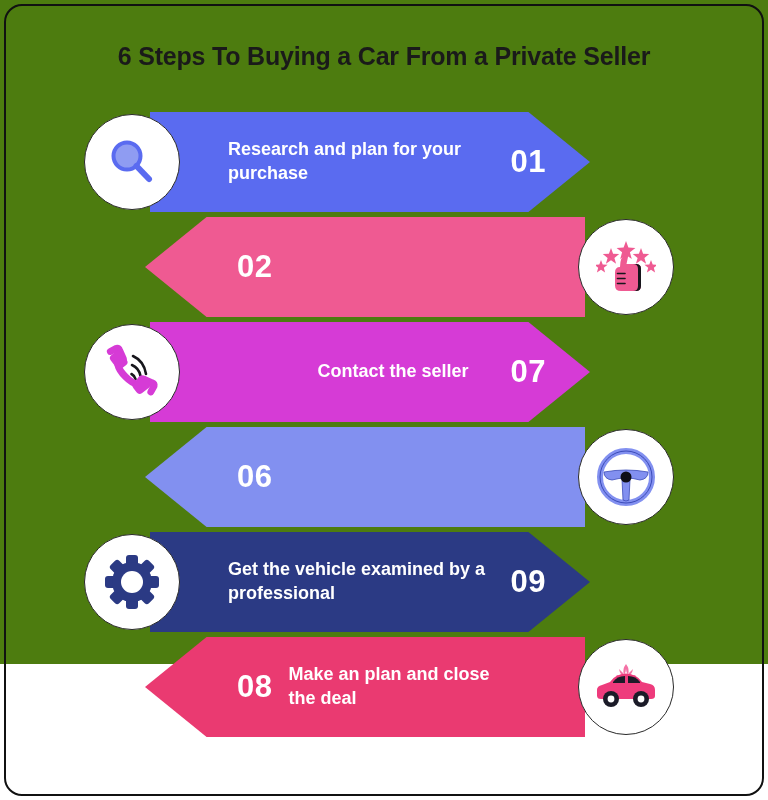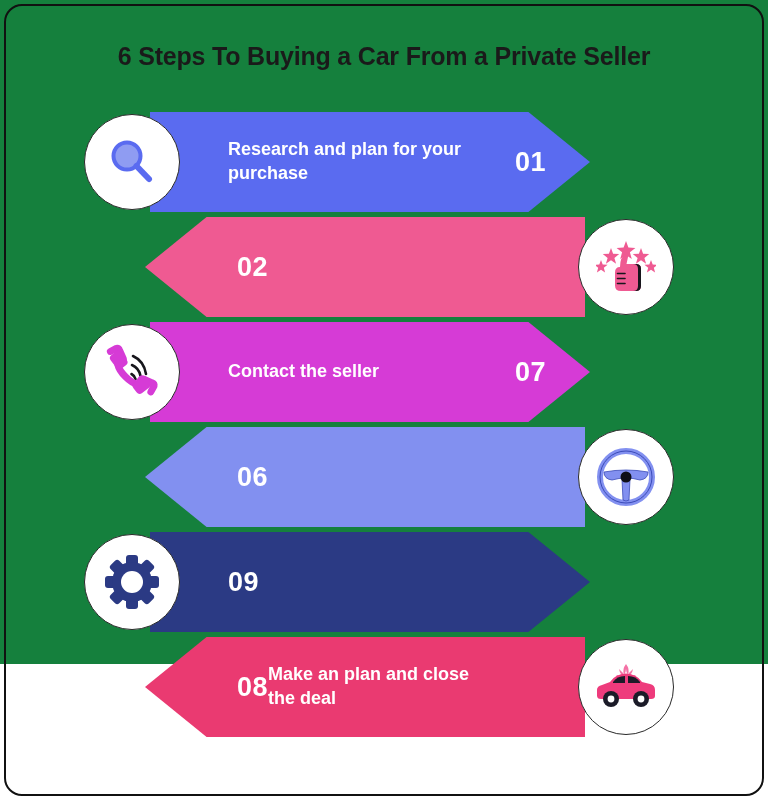--- a/index.html
+++ b/index.html
@@ -10,21 +10,21 @@
   body {
     font-family: "Liberation Sans", sans-serif;
     width: 768px;
     height: 800px;
     overflow: hidden;
   }
   #canvas {
     position: relative;
     width: 768px;
     height: 664px;
-    background: #15803d;
+    background: #4d7c0f;
     box-sizing: border-box;
   }
   .frame {
     position: absolute;
     left: 4px;
     top: 4px;
     width: 760px;
     height: 792px;
     box-sizing: border-box;
     border: 2px solid #111111;
@@ -89,20 +89,21 @@
 
   
   .bar-content {
     position: absolute;
     top: 0;
     height: 100px;
     display: flex;
     align-items: center;
     z-index: 3;
     box-sizing: border-box;
+    gap: 16px;
   }
   .bar-content.right {
     left: 150px;
     width: 440px;
     padding-left: 78px;
     padding-right: 44px;
     justify-content: space-between;
   }
   .bar-content.left {
     left: 145px;
@@ -113,21 +114,21 @@
   }
   .step-label {
     color: #ffffff;
     font-size: 18px;
     font-weight: bold;
     line-height: 1.33;
     max-width: 262px;
   }
   .step-num {
     color: #ffffff;
-    font-size: 27px;
+    font-size: 31px;
     font-weight: bold;
     letter-spacing: 0.5px;
     flex: none;
   }
   .bar-content.left .step-num { }
   .icon-svg { display: block; }
 </style>
 </head>
 <body>
 
@@ -177,21 +178,21 @@
             <line x1="21.5" y1="40.5" x2="29" y2="40.5"></line>
             <line x1="21.5" y1="45.5" x2="29" y2="45.5"></line>
           </g>
         </svg>
       </div>
     </div>
 
     <div class="step">
       <div class="bar right" style="background:#d63bd6"></div>
       <div class="bar-content right">
-        <div class="step-label" style="flex:1;text-align:left;padding-right:26px;max-width:none">Contact the seller</div>
+        <div class="step-label" style="flex:1;text-align:right;padding-right:26px;max-width:none">Contact the seller</div>
         <div class="step-num">07</div>
       </div>
       <div class="circle at-left">
         <svg class="icon-svg" width="58" height="58" viewBox="0 0 58 58">
           <g fill="none" stroke="#17161c" stroke-width="2.6" stroke-linecap="round">
             <path d="M30 13 Q41 18 43 31"></path>
             <path d="M29 22 Q36 25 37.5 33"></path>
             <path d="M28.5 31 Q31.5 32.5 32.5 36"></path>
           </g>
           <path d="M14.5 12.5 L21 9 Q23.5 8.5 24.5 11 L28.5 20
@@ -217,20 +218,21 @@
           <path d="M9 26 Q31 22 53 26 Q53 33 45 34 Q31 30 17 34 Q9 33 9 26 Z" fill="#8290f0" stroke="#3b4bb8" stroke-width="0.8"></path>
           <path d="M27 33 L35 33 L34 54 Q31 56 28 54 Z" fill="#8290f0" stroke="#3b4bb8" stroke-width="0.8"></path>
           <circle cx="31" cy="31" r="5.5" fill="#0e0e17"></circle>
         </svg>
       </div>
     </div>
 
     <div class="step">
       <div class="bar right" style="background:#2b3a84"></div>
       <div class="bar-content right">
+        <div class="step-label">Get the vehicle examined by a professional</div>
         <div class="step-num">09</div>
       </div>
       <div class="circle at-left">
         <svg class="icon-svg" width="58" height="58" viewBox="0 0 58 58">
           <g fill="#2b3a84">
             <rect x="23" y="2" width="12" height="54" rx="3"></rect>
             <rect x="2" y="23" width="54" height="12" rx="3"></rect>
             <rect x="23" y="2" width="12" height="54" rx="3" transform="rotate(45 29 29)"></rect>
             <rect x="2" y="23" width="54" height="12" rx="3" transform="rotate(45 29 29)"></rect>
             <circle cx="29" cy="29" r="20"></circle>

